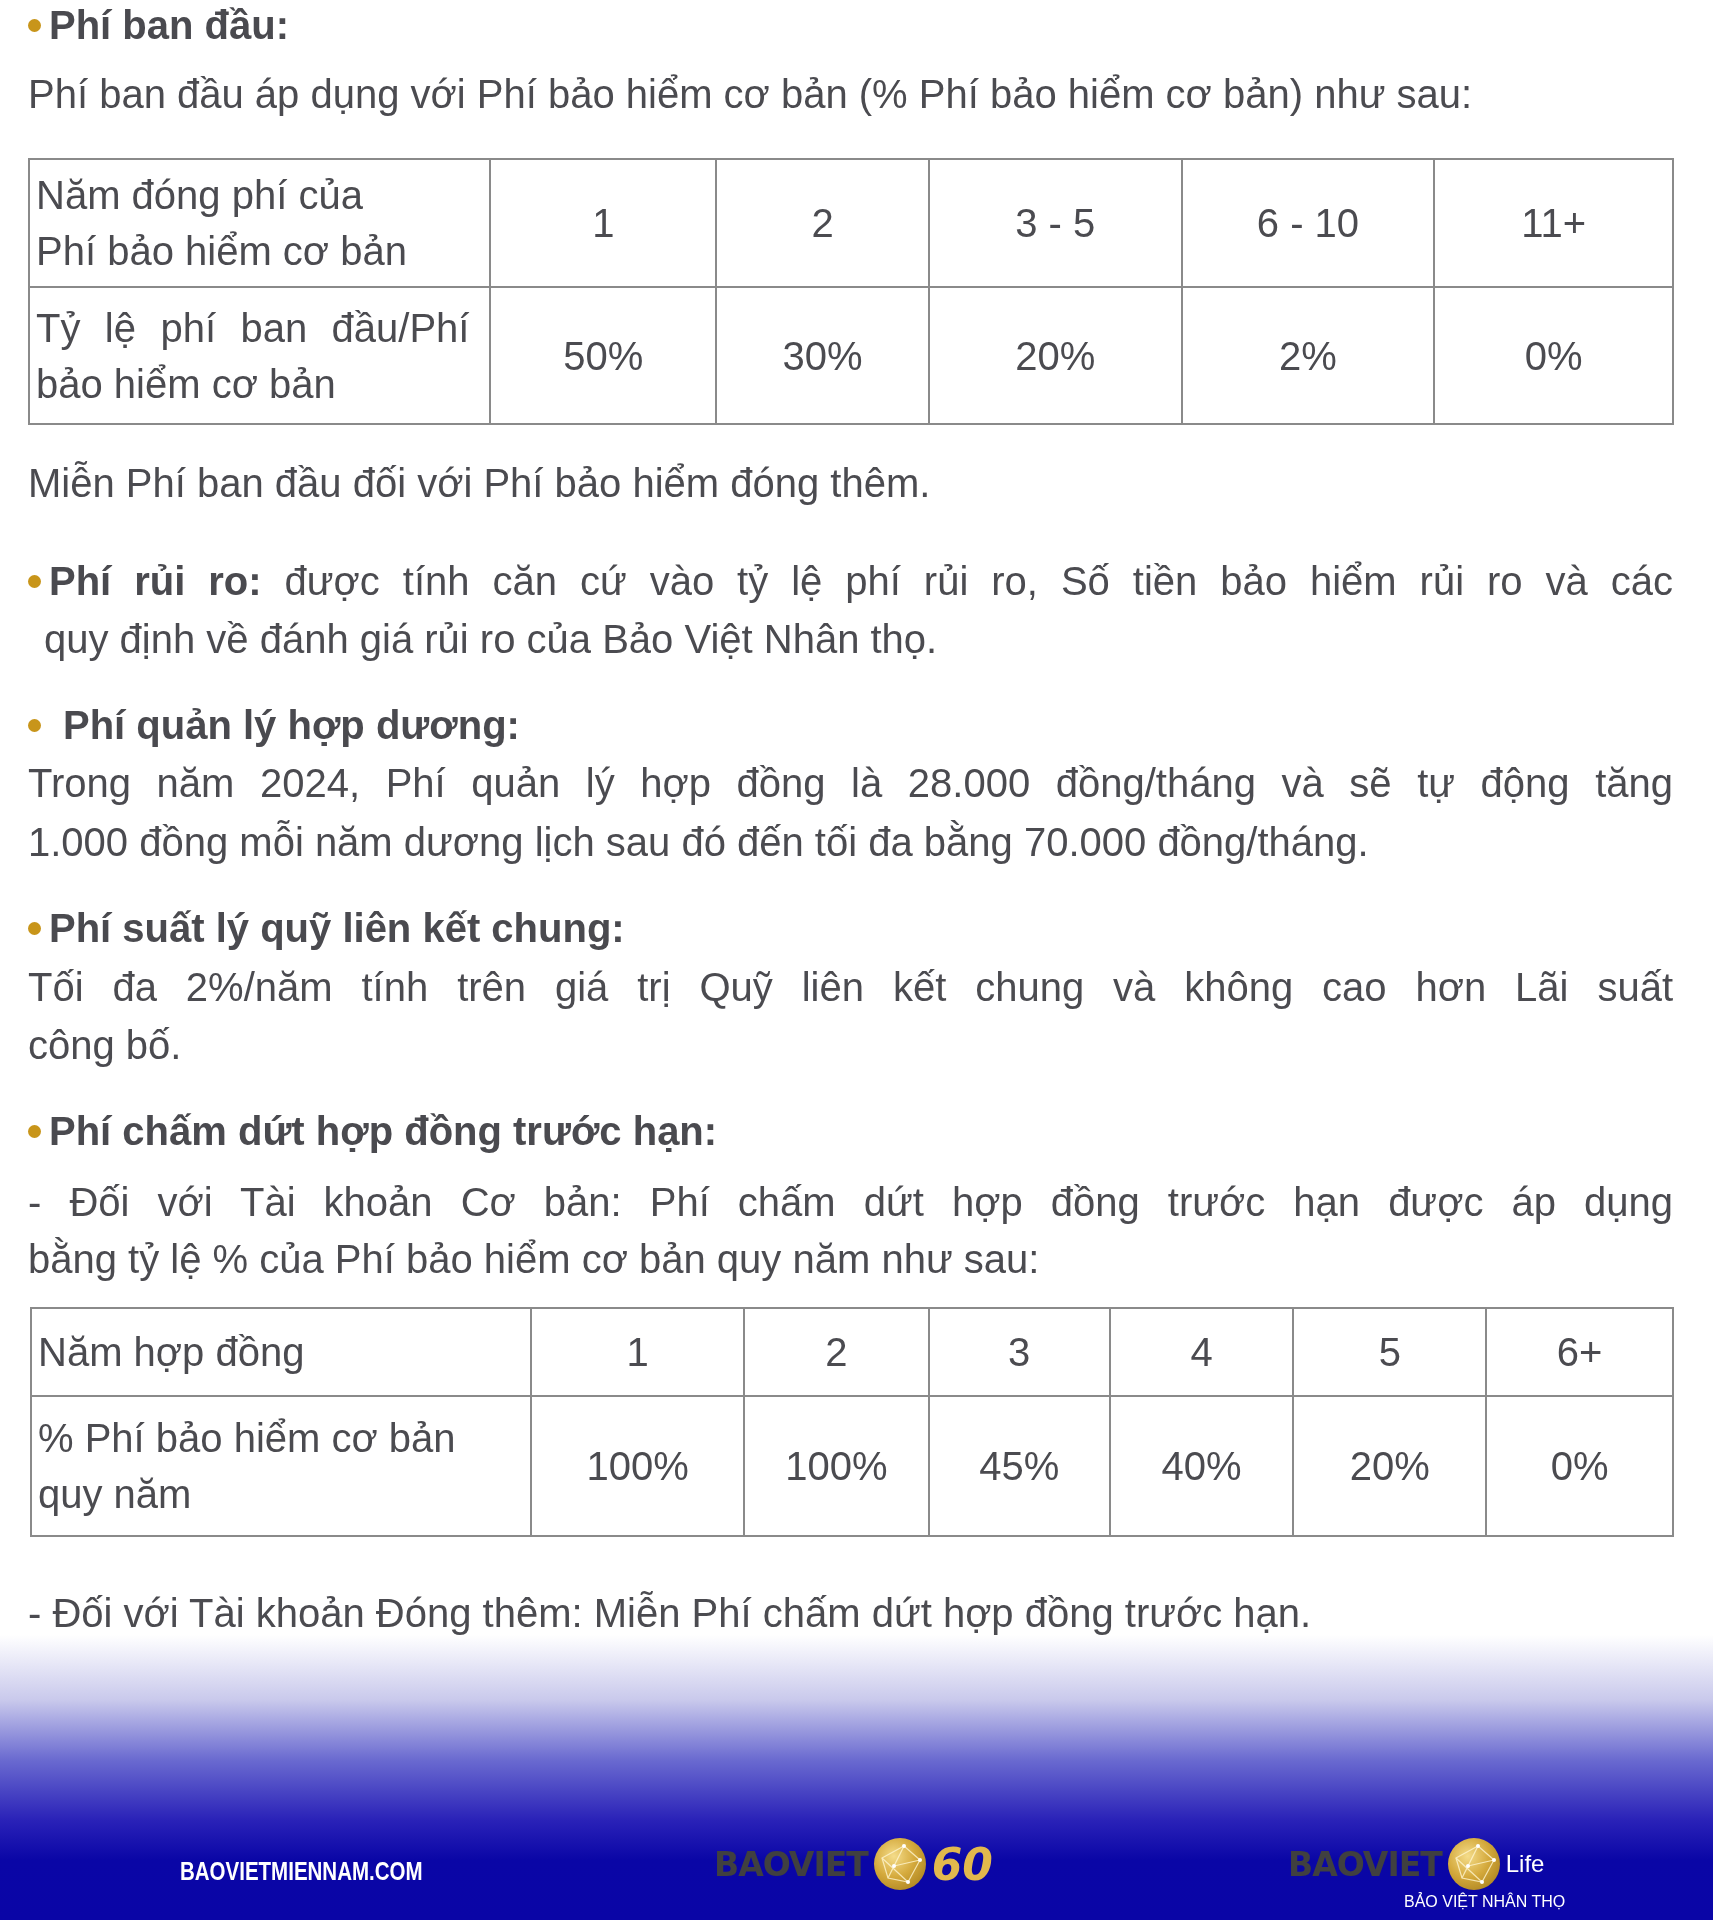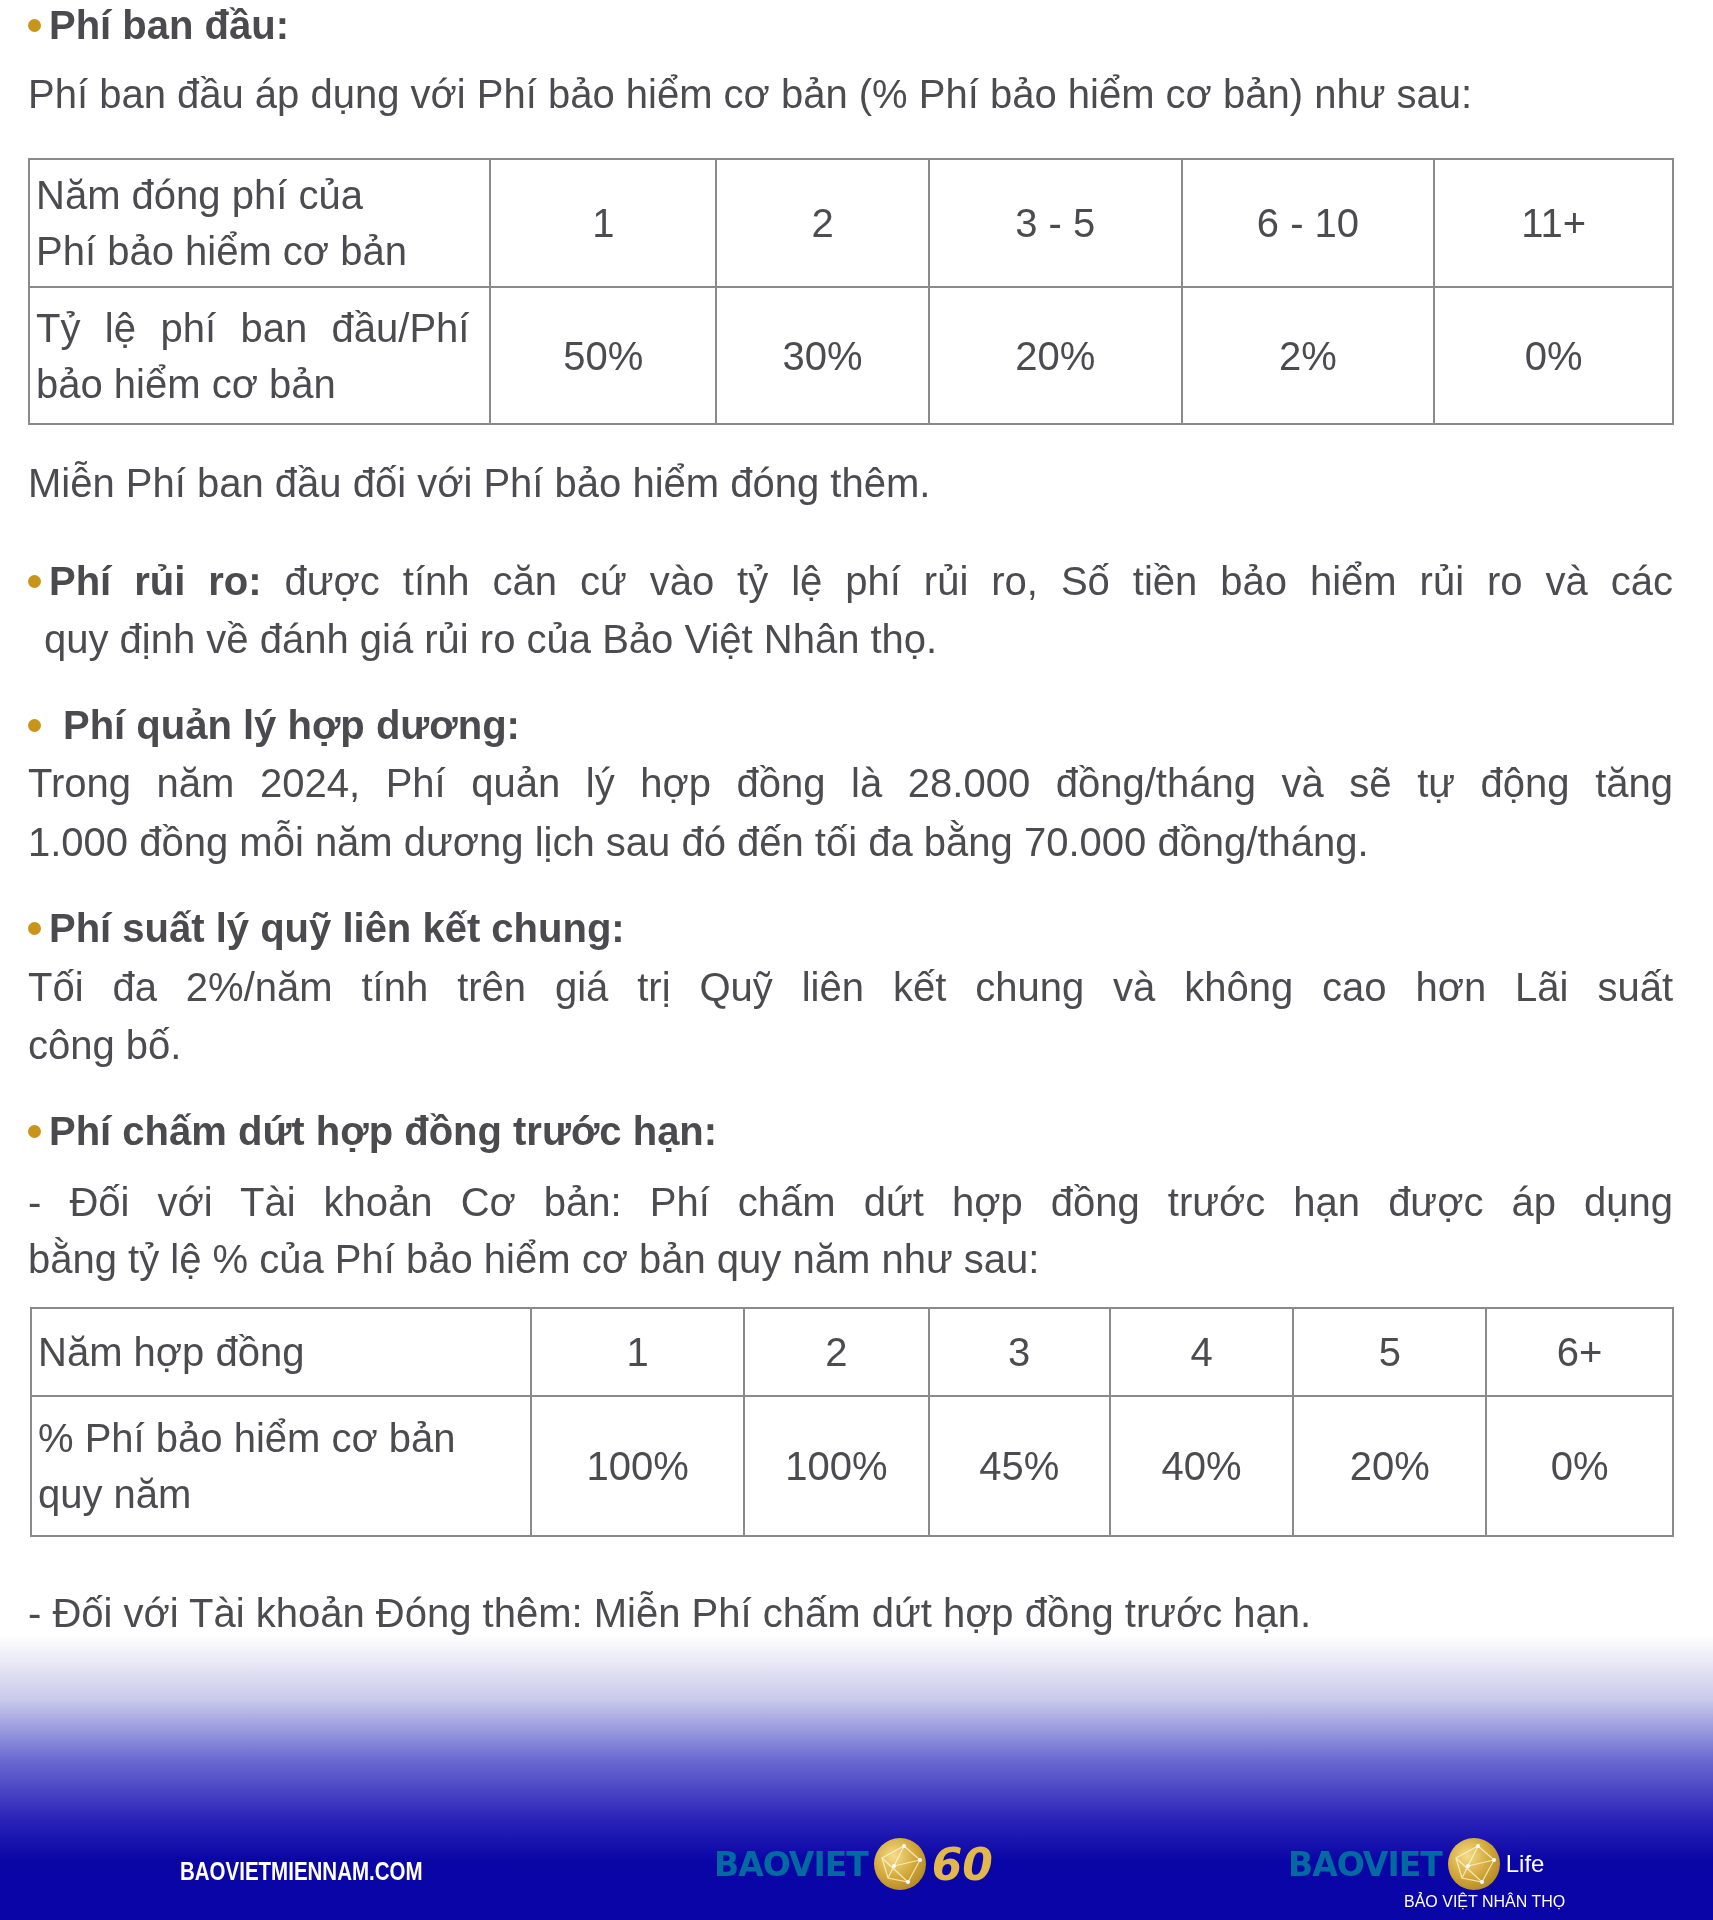--- a/index.html
+++ b/index.html
@@ -11,21 +11,21 @@
   }
   .line { position: absolute; left: 28px; font-size: 40px; line-height: 58px; white-space: nowrap; }
   .justify { width: 1645px; text-align: justify; text-align-last: justify; white-space: normal; }
   .h { font-weight: bold; font-size: 40px; color: #4a4a4f; }
   .dot { display: inline-block; width: 13px; height: 13px; border-radius: 50%; background: #c8951a; vertical-align: middle; margin-right: 8px; position: relative; top: -3px; }
   table { position: absolute; border-collapse: collapse; font-family: "Liberation Sans", sans-serif; color: #4b4b50; }
   td { border: 2px solid #8a8a8a; font-size: 40px; line-height: 56px; text-align: center; padding: 0; vertical-align: middle; }
   td.rowhead { text-align: left; padding-left: 6px; }
   .footer-url { position: absolute; left: 180px; top: 1857px; font-family: "Liberation Sans", sans-serif; font-weight: bold; color: #ffffff; font-size: 25px; letter-spacing: 0px; transform: scaleX(0.82); transform-origin: left center; }
   .logo { position: absolute; display: flex; align-items: center; }
-  .logo-word { font-family: "DejaVu Sans", sans-serif; font-weight: bold; color: #0369a1; font-size: 33px; letter-spacing: -1px; }
+  .logo-word { font-family: "DejaVu Sans", sans-serif; font-weight: bold; color: #404040; font-size: 33px; letter-spacing: -1px; }
   .globe { width: 52px; height: 52px; border-radius: 50%; margin: 0 6px;
     background: radial-gradient(circle at 38% 35%, #f4dc8a 0%, #d4a93c 45%, #9c7415 100%); position: relative; }
   .globe svg { position: absolute; left: 0; top: 0; }
   .sixty { font-family: "DejaVu Sans", sans-serif; font-weight: bold; font-style: italic; font-size: 44px; color: #e2b84d; }
   .life { font-family: "Liberation Sans", sans-serif; font-size: 24px; color: #ffffff; }
   .tagline { position: absolute; left: 1404px; top: 1893px; font-size: 16px; color: #ffffff; font-family: "Liberation Sans", sans-serif; }
 </style>
 </head>
 <body>
 

